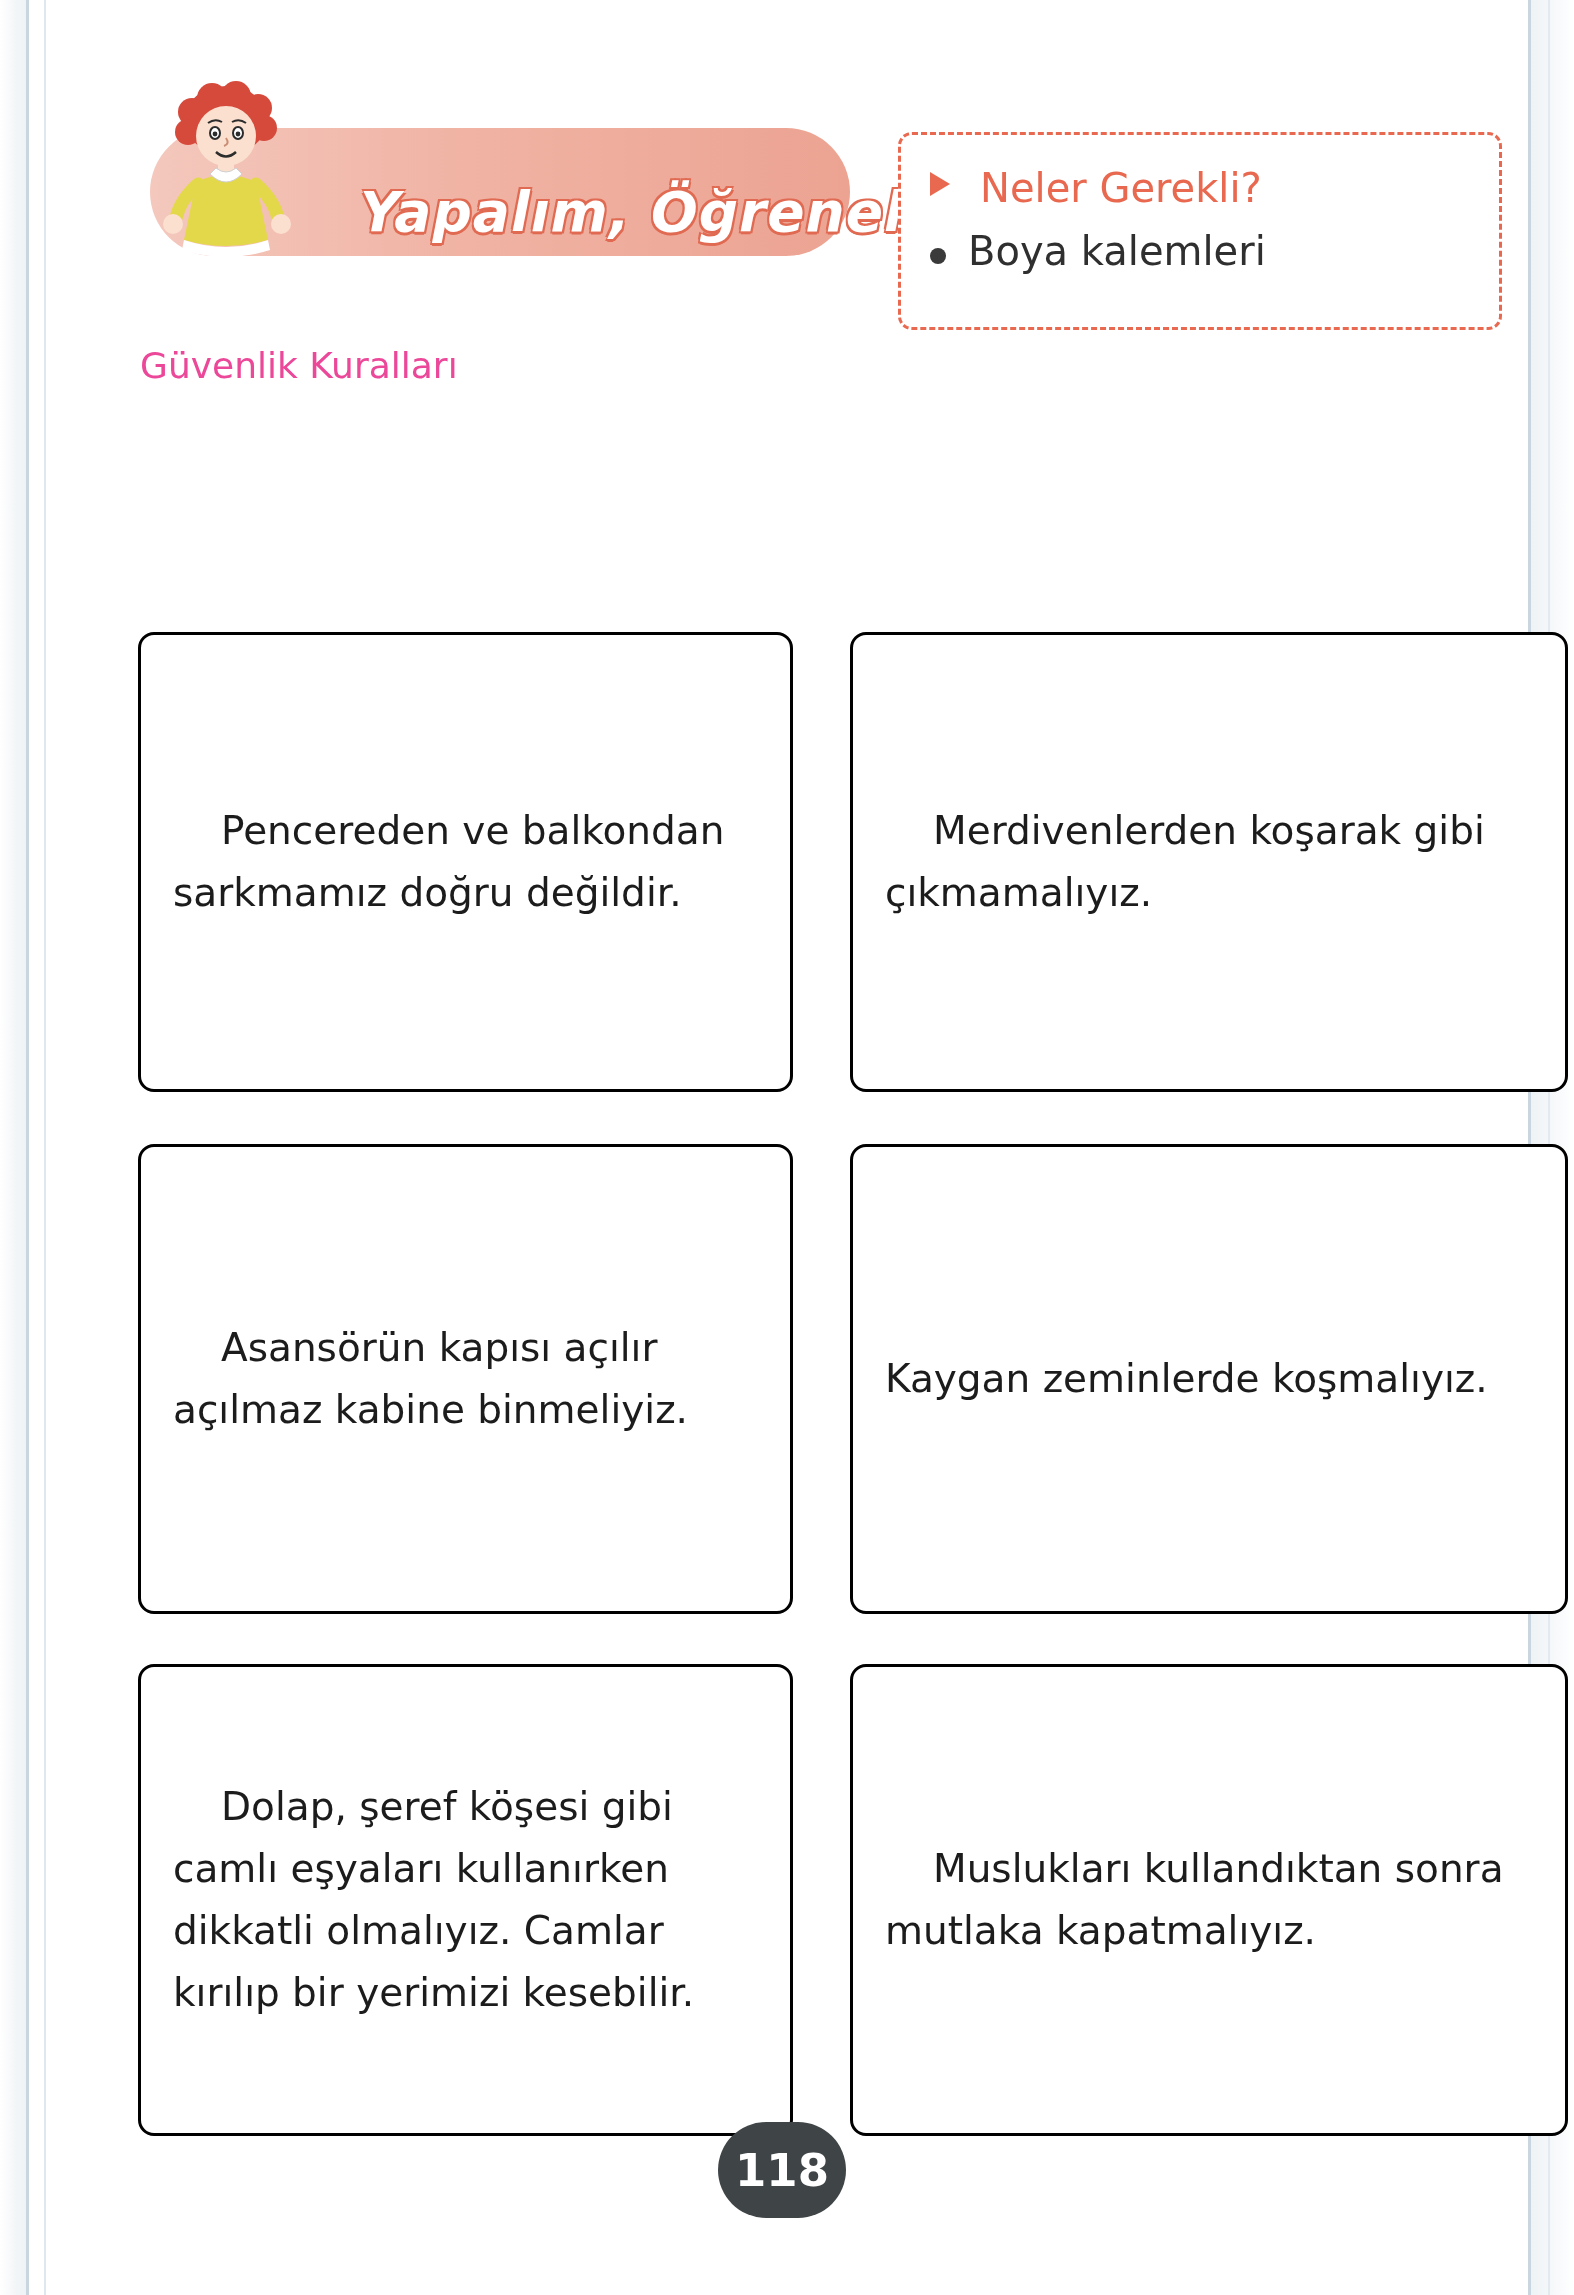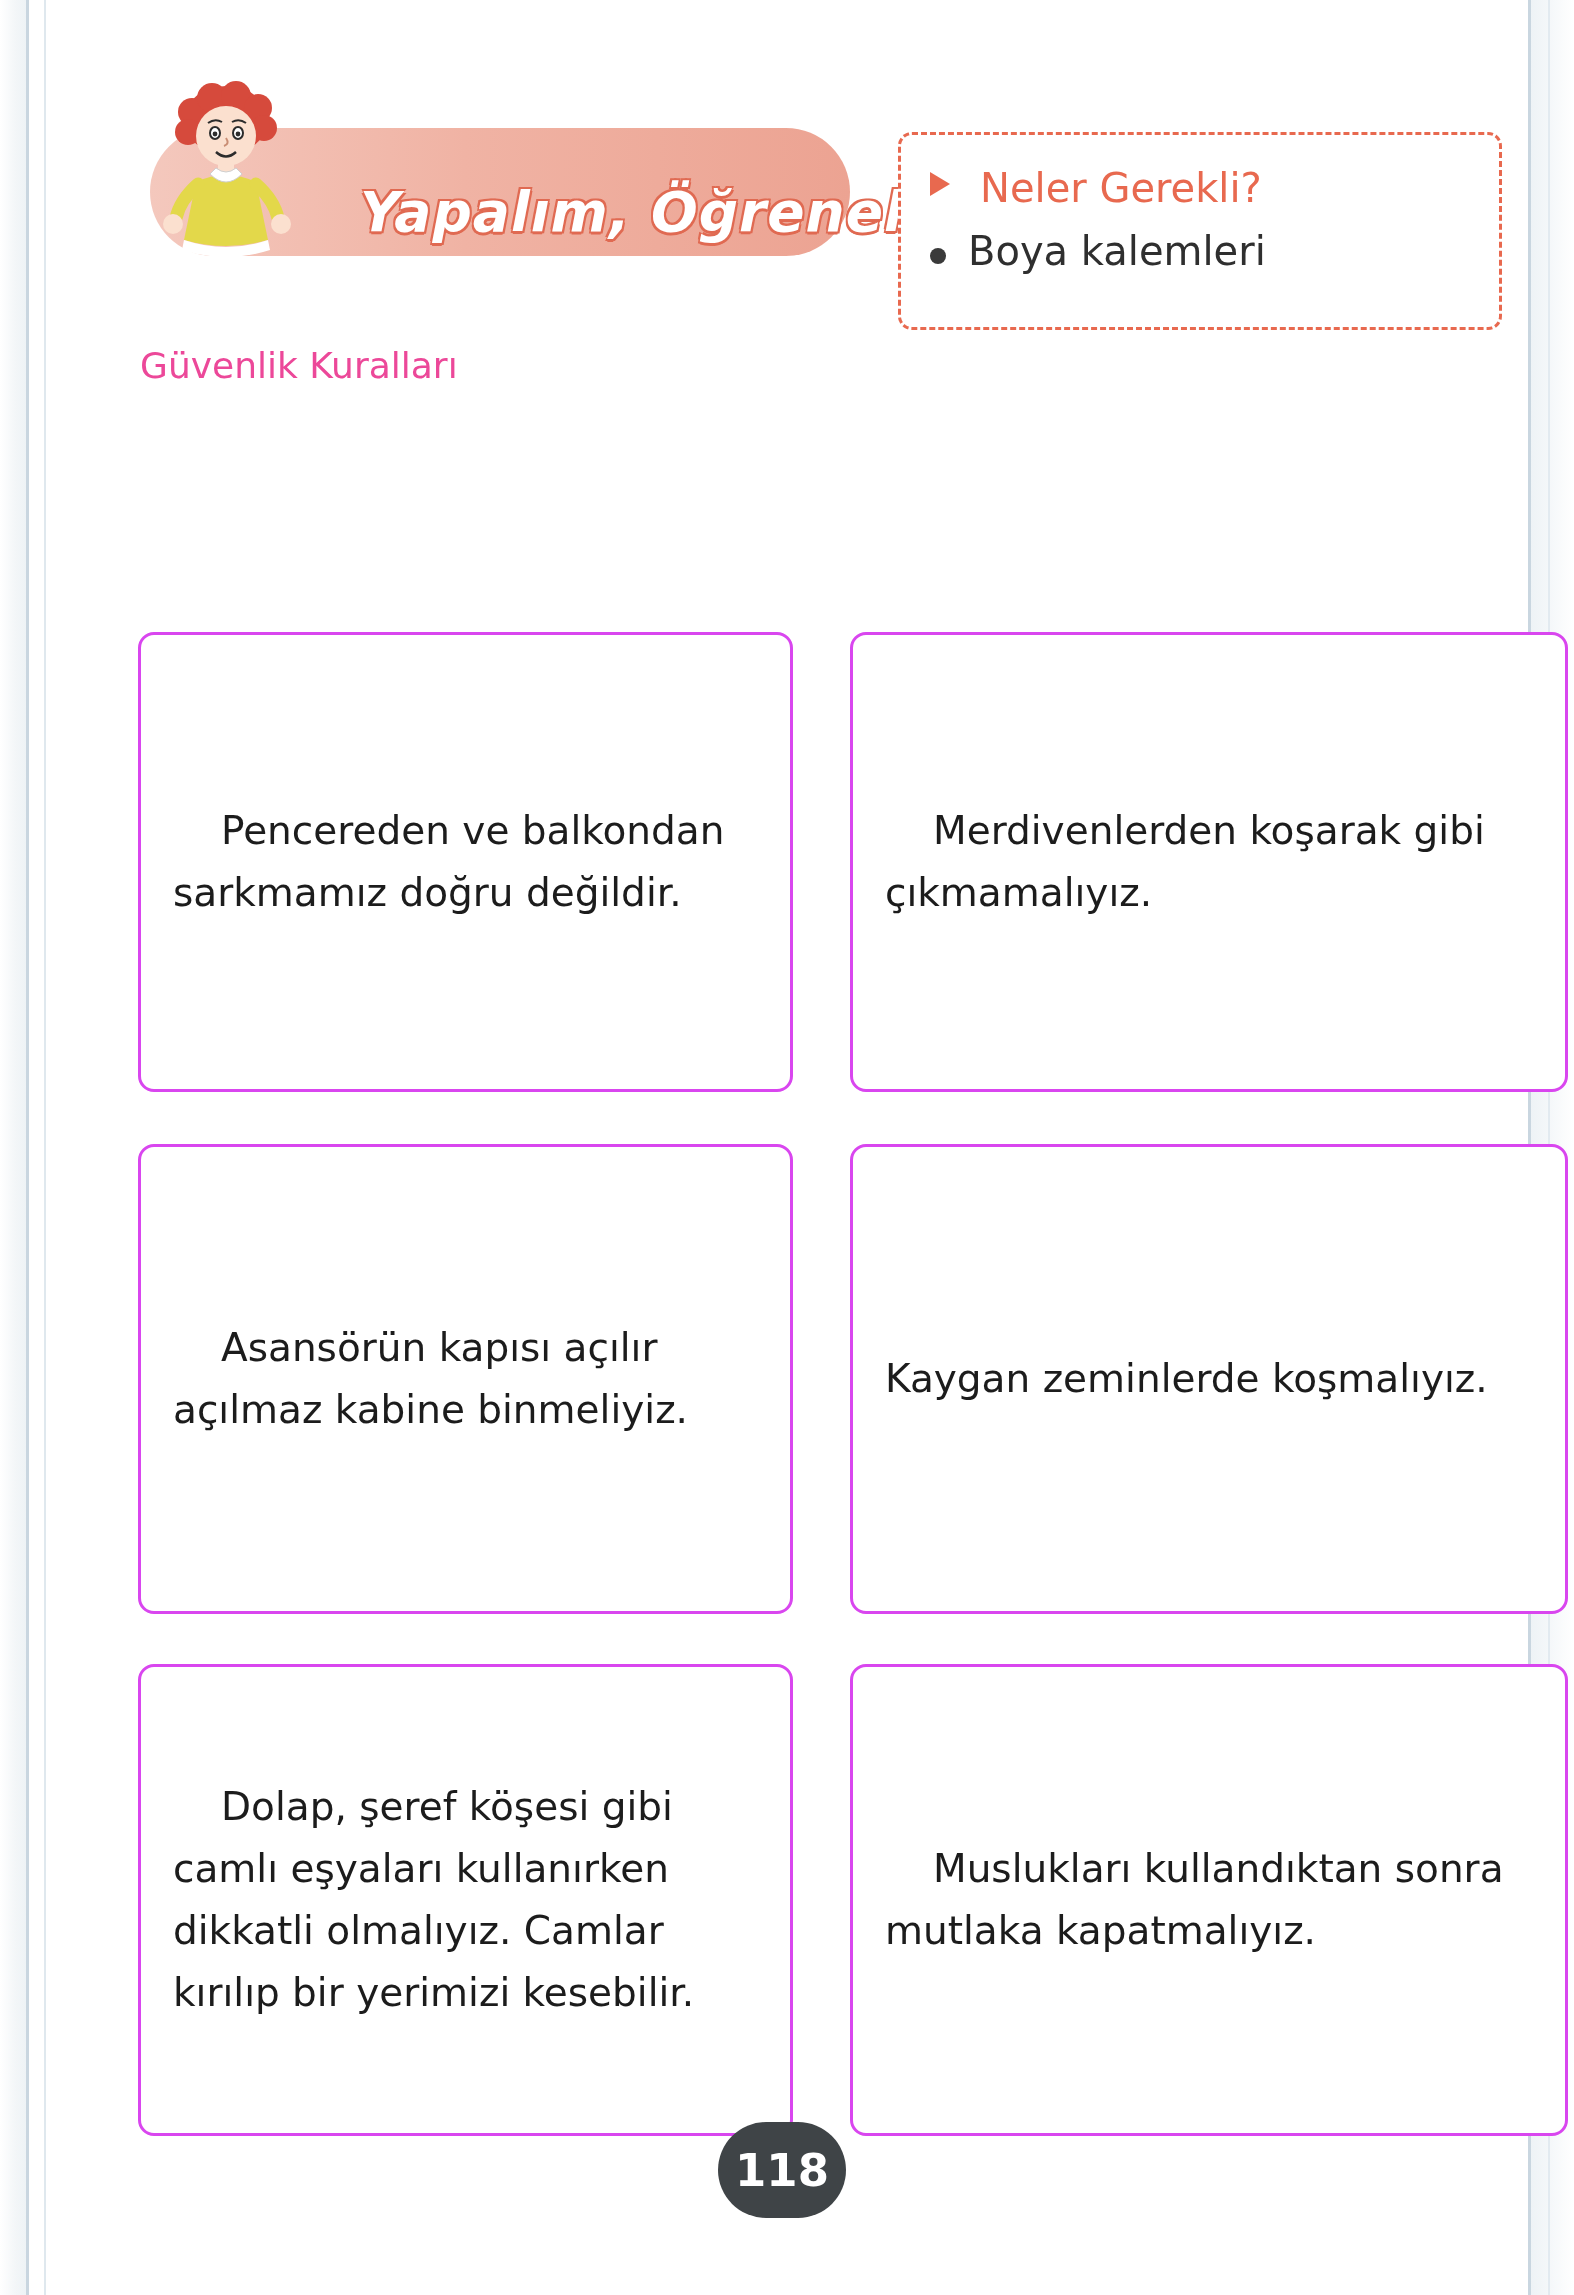--- a/index.html
+++ b/index.html
@@ -173,21 +173,21 @@
 
   
   .cards {
     position: absolute;
     left: 138px;
     top: 632px;
     width: 1290px;
   }
   .card {
     position: absolute;
-    border: 3px solid #d946ef;
+    border: 3px solid #000000;
     border-radius: 16px;
     background: #ffffff;
     box-sizing: border-box;
     display: flex;
     align-items: center;
   }
   .card-text {
     font-size: 39px;
     line-height: 62px;
     color: #1c1c1c;

